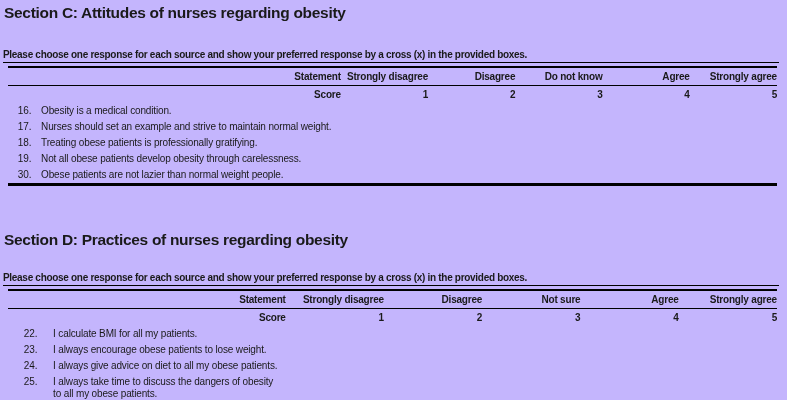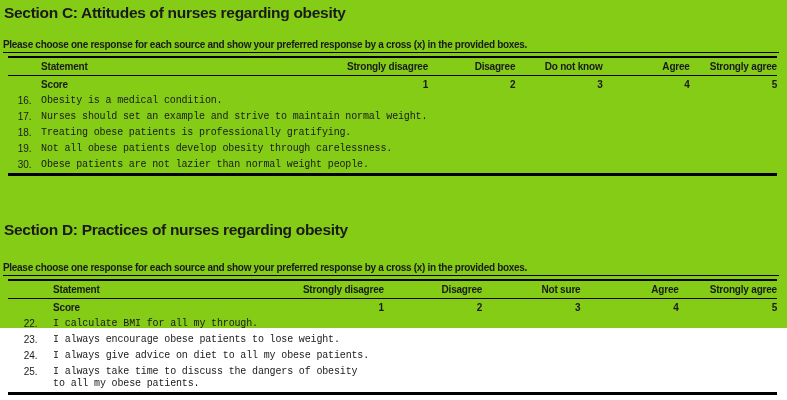--- a/index.html
+++ b/index.html
@@ -3,59 +3,59 @@
 <meta charset="utf-8">
 <style>
   html,body{margin:0;padding:0;background:#ffffff;}
   body{
     width:787px;height:400px;
     font-family:"Liberation Sans",sans-serif;
     color:#1a1a1a;
     letter-spacing:-0.15px;
     overflow:hidden;
   }
-  .page{width:787px;height:328px;background:#84cc16;}
+  .page{width:787px;height:400px;background:#c4b5fd;}
   .section-title{
     font-size:15.5px;font-weight:bold;line-height:19px;
     letter-spacing:-0.3px;
     margin:0 0 0 4px;
   }
   .title-c{padding-top:3px;}
   .title-d{padding-top:44px;}
   .instruction{
     font-size:10px;font-weight:bold;line-height:11px;
     letter-spacing:-0.3px;
-    margin:17px 0 0 3px;
+    margin:27px 0 0 3px;
     width:776px;
     padding-bottom:2px;
     border-bottom:1px solid #000;
   }
   .instruction-d{margin-top:23px;}
   table.likert{
     border-collapse:collapse;
     table-layout:fixed;
     width:769px;
     margin:3px 0 0 8px;
     border-top:2.5px solid #000;
     border-bottom:3px solid #000;
     font-size:10px;
   }
   table.likert thead tr.head-row{border-bottom:1px solid #000;}
   table.likert th{
     font-weight:bold;text-align:right;
     padding:3px 0;line-height:11px;
     letter-spacing:-0.2px;
   }
-  table.likert th.left{text-align:left;}
+  table.likert th.left{text-align:right;}
   table.likert td{
     padding:2px 0;line-height:12px;
     vertical-align:top;
   }
   td.row-num{text-align:center;padding-left:3px;}
-  td.statement{white-space:pre;font-family:Liberation Mono, monospace;}
+  td.statement{white-space:pre;}
   col.c-num{width:33px;}
   col.c-stmt{width:299px;}
   col.c-scale{width:87px;}
   col.d-num{width:45px;}
   col.d-stmt{width:232px;}
   col.d-scale{width:98px;}
 </style>
 </head>
 <body>
 
@@ -175,21 +175,21 @@
           <th>1</th>
           <th>2</th>
           <th>3</th>
           <th>4</th>
           <th>5</th>
         </tr>
       </thead>
       <tbody>
         <tr>
           <td class="row-num">22.</td>
-          <td class="statement">I calculate BMI for all my through.</td>
+          <td class="statement">I calculate BMI for all my patients.</td>
           <td></td>
             <td></td>
             <td></td>
             <td></td>
             <td></td>
         </tr>
         <tr>
           <td class="row-num">23.</td>
           <td class="statement">I always encourage obese patients to lose weight.</td>
           <td></td>

